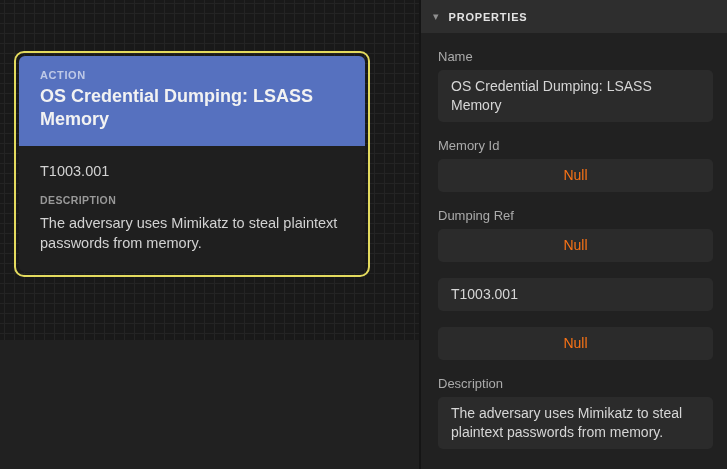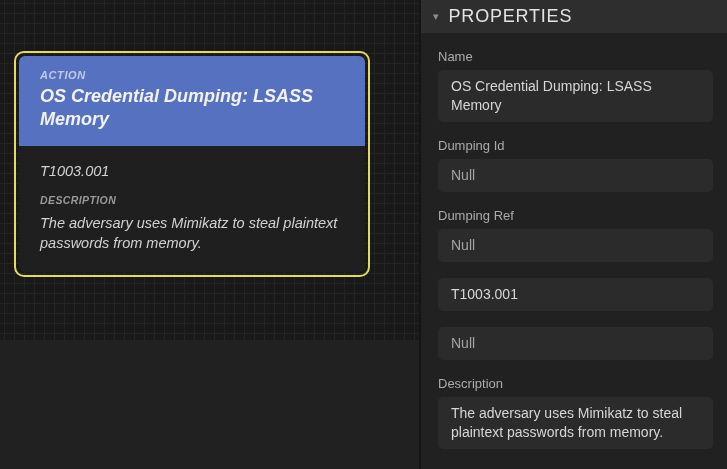--- a/index.html
+++ b/index.html
@@ -14,21 +14,20 @@
   .canvas {
     position: relative;
     flex: 1 1 auto;
     height: 340px;
     background-color: #191919;
     background-image:
       linear-gradient(#242424 1px, transparent 1px),
       linear-gradient(90deg, #242424 1px, transparent 1px);
     background-size: 10px 10px;
     background-position: 4px 3px;
-    font-style: italic;
   }
 
   .action-node {
     position: absolute;
     left: 14px;
     top: 51px;
     width: 356px;
     border: 2px solid #e3da5e;
     border-radius: 10px;
     padding: 3px;
@@ -89,43 +88,43 @@
     padding: 0 12px;
     gap: 10px;
   }
   .collapse-icon {
     color: #909090;
     font-size: 11px;
     line-height: 11px;
     cursor: pointer;
   }
   .props-title {
-    font-size: 18px;
-    font-weight: normal;
+    font-size: 11px;
+    font-weight: bold;
     letter-spacing: 0.8px;
     color: #e3e3e3;
   }
   .props-body { padding: 16px 14px 0 17px; }
   .prop-field { margin-bottom: 16px; }
   .prop-label {
     font-size: 13px;
     color: #ababab;
     margin-bottom: 6px;
   }
   .prop-input {
     background: #2b2b2b;
     border-radius: 5px;
     padding: 7px 13px;
     min-height: 31px;
     font-size: 14px;
     line-height: 19px;
     color: #d6d6d6;
     cursor: text;
   }
-  .prop-input.null-value { color: #a3a3a3; }
+  .prop-input.null-value { color: #f97316; text-align: center; }
 </style>
 </head>
 <body>
 
 <div class="canvas">
   <div class="action-node">
     <div class="node-card">
       <div class="node-header">
         <div class="node-type">ACTION</div>
         <div class="node-title">OS Credential Dumping: LSASS Memory</div>
@@ -149,21 +148,21 @@
     <span class="props-title">PROPERTIES</span>
   </div>
   <div class="props-body">
 
     <div class="prop-field">
       <div class="prop-label">Name</div>
       <div class="prop-input">OS Credential Dumping: LSASS Memory</div>
     </div>
 
     <div class="prop-field">
-      <div class="prop-label">Dumping Id</div>
+      <div class="prop-label">Memory Id</div>
       <div class="prop-input null-value">Null</div>
     </div>
 
     <div class="prop-field">
       <div class="prop-label">Dumping Ref</div>
       <div class="prop-input null-value">Null</div>
     </div>
 
     <div class="prop-field">
       <div class="prop-input">T1003.001</div>

